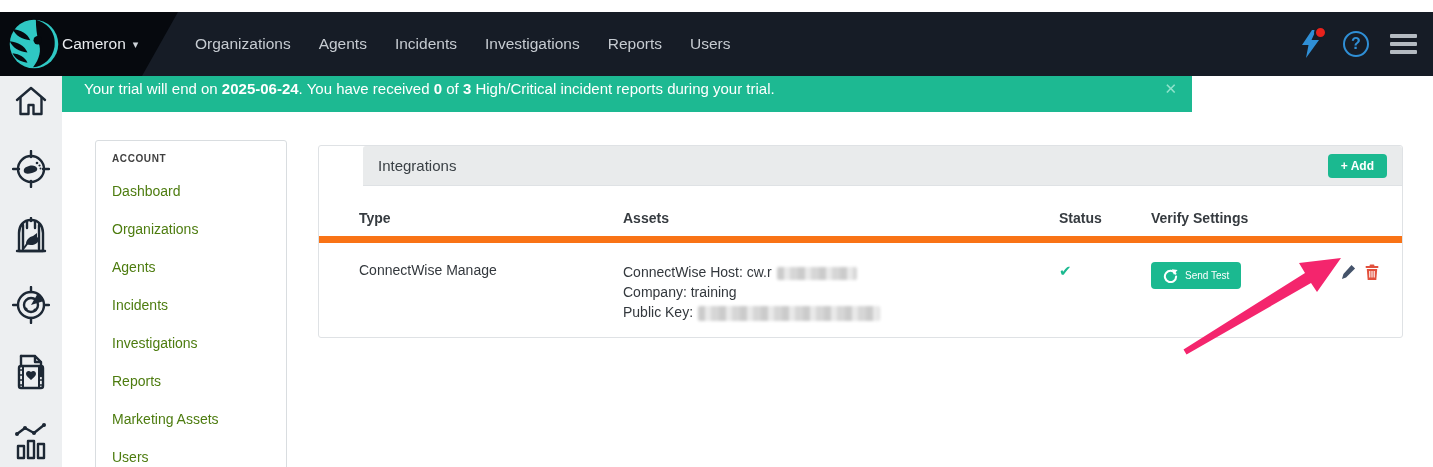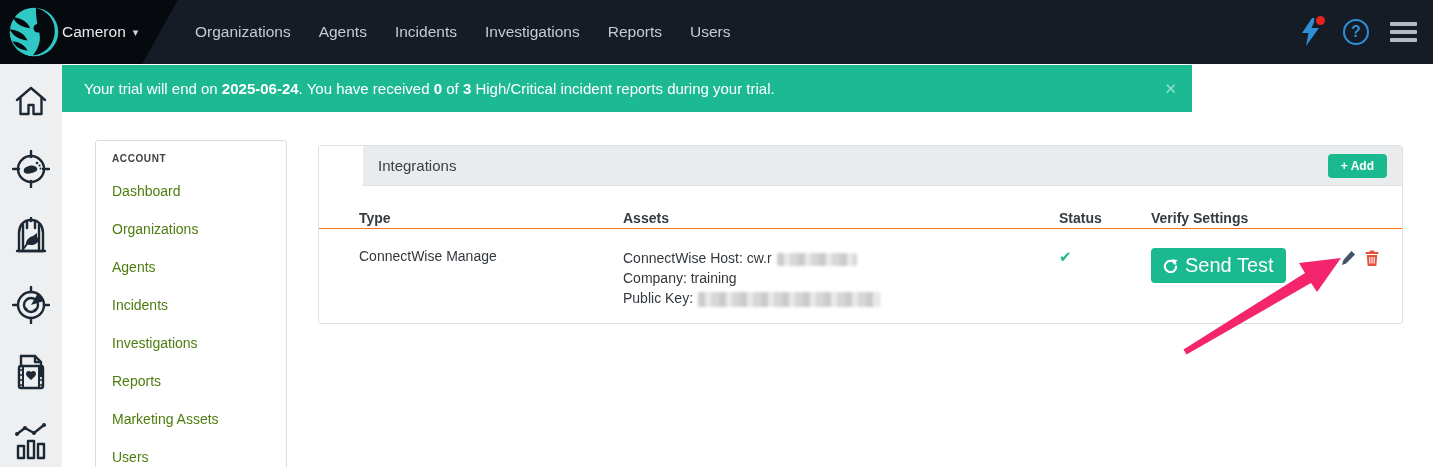--- a/index.html
+++ b/index.html
@@ -1,20 +1,20 @@
 <!DOCTYPE html>
 <html><head>
 <meta charset="utf-8">
 <style>
   * { margin:0; padding:0; box-sizing:border-box; }
   html,body { width:1433px; height:467px; overflow:hidden; background:#fff;
     font-family:"Liberation Sans","DejaVu Sans",sans-serif; }
 
   
-  .navbar { position:absolute; top:0; left:0; width:1433px; height:64px;
+  .navbar { position:absolute; top:12px; left:0; width:1433px; height:64px;
     background:#161c26; z-index:30; }
   .nav-wedge { position:absolute; top:0; left:0; height:64px; width:185px;
     background:#06090e; clip-path:polygon(0 0,178px 0,142px 100%,0 100%); }
   .logo-wrap { position:absolute; top:4px; left:6px; width:56px; height:56px; cursor:pointer; }
   .user-chip { position:absolute; left:62px; top:0; height:64px; display:flex;
     align-items:center; gap:7px; color:#e9ebee; font-size:15.5px; cursor:pointer; }
   .user-caret { font-size:11px; color:#cdd2d8; }
   .nav-links { position:absolute; left:195px; top:0; height:64px; display:flex;
     align-items:center; gap:28px; }
   .nav-link { color:#c6cbd1; font-size:15.5px; cursor:pointer; white-space:nowrap; }
@@ -57,34 +57,34 @@
   .panel { position:absolute; left:318px; top:145px; width:1085px;
     border:1px solid #dfe2e5; border-radius:3px; background:#fff; }
   .panel-header { height:40px; background:#e9ebec; border-bottom:1px solid #dfe2e5;
     display:flex; align-items:center; padding:0 15px; border-radius:3px 3px 0 0;margin-left:44px; }
   .panel-title { font-size:15px; color:#3a4045; }
   .add-btn { margin-left:auto; background:#1bb990; color:#fff; border:none;
     border-radius:4px; font-size:12px; font-weight:600; padding:5px 13px;
     cursor:pointer; font-family:inherit; }
   .tbl-head, .tbl-row { display:grid;
     grid-template-columns:264px 436px 92px 190px 1fr; padding-left:40px; padding-right:20px; }
-  .tbl-head { padding-top:24px; padding-bottom:2px; border-bottom:1px solid #f97316; }
+  .tbl-head { padding-top:24px; padding-bottom:10px; border-bottom:7px solid #f97316; }
   .tbl-head span { font-size:14px; font-weight:700; color:#363b40; }
   .tbl-row { padding-top:19px; padding-bottom:15px; font-size:14px; color:#33383d; }
   .detail-line { line-height:20px; white-space:nowrap; }
   .detail-line b { font-weight:400; }
   .redact { display:inline-block; vertical-align:middle; border-radius:2px;
     margin-left:5px; filter:blur(1.6px);
     background:repeating-linear-gradient(90deg,#cbcbcb 0 7px,#e9e9e9 7px 13px,#d6d6d6 13px 21px),
                repeating-linear-gradient(0deg,rgba(255,255,255,.45) 0 4px,rgba(0,0,0,.06) 4px 8px); }
   .redact-host { width:80px; height:13px; }
   .redact-key { width:182px; height:15px; }
   .status-check { color:#1bb990; font-size:15px; font-weight:bold; }
   .send-btn { background:#1bb990; color:#fff; border:none; border-radius:4px;
-    font-size:20px; padding:6px 12px; display:inline-flex; align-items:center; gap:7px;
+    font-size:10px; padding:6px 12px; display:inline-flex; align-items:center; gap:7px;
     cursor:pointer; font-family:inherit; }
   .row-actions { display:flex; gap:9px; align-items:flex-start; padding-top:2px; }
   .icon-btn { cursor:pointer; line-height:0; }
 
   
   .arrow-overlay { position:absolute; inset:0; width:1433px; height:467px;
     z-index:40; pointer-events:none; }
 </style>
 </head>
 <body>

